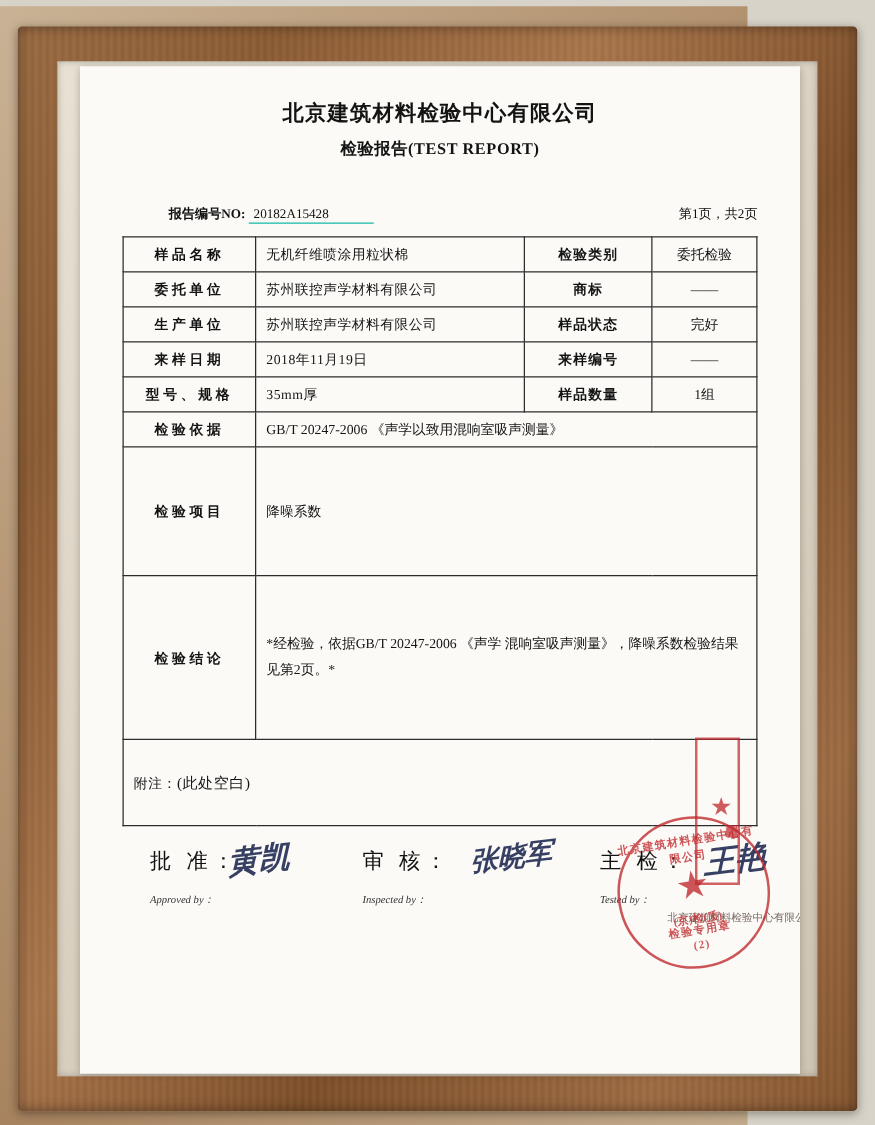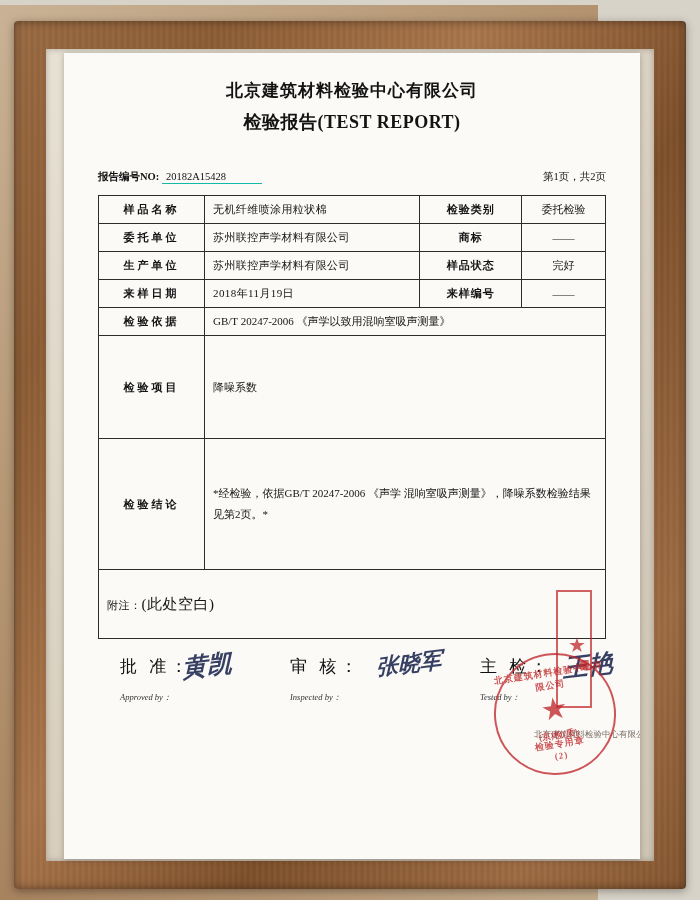--- a/index.html
+++ b/index.html
@@ -55,39 +55,39 @@
   .doc-title {
     text-align: center;
     font-size: 17px;
     font-weight: bold;
     letter-spacing: 1px;
     color: #131313;
     margin-top: 26px;
   }
   .doc-subtitle {
     text-align: center;
-    font-size: 18px;
+    font-size: 13px;
     font-weight: bold;
     letter-spacing: 0.5px;
     color: #131313;
     margin-top: 8px;
   }
 
   .meta-row {
     position: relative;
     margin: 36px 34px 0 34px;
     height: 18px;
     font-size: 10.5px;
     color: #111;
   }
   .report-no {
     position: absolute; left: 0; top: 0;
     white-space: nowrap;
   }
-  .report-no .label { font-weight: bold; }
+  .report-no .label { font-weight: bold; margin-left: 37px; }
   .report-no .value {
     border-bottom: 1px solid #14b8a6;
     padding: 0 4px 1px 4px;
     display: inline-block;
     min-width: 92px;
   }
   .page-no {
     position: absolute; right: 0; top: 0;
     font-size: 10.5px;
     white-space: nowrap;
@@ -140,21 +140,21 @@
     line-height: 1.9;
     vertical-align: middle;
   }
   td.note {
     height: 56px;
     vertical-align: top;
     padding-top: 6px;
     padding-left: 10px;
     letter-spacing: 0.5px;
   }
-  td.note .small { font-size: 15px; }
+  td.note .small { font-size: 12px; }
 
   
   .sign-row {
     position: relative;
     margin: 16px 34px 0 34px;
     height: 52px;
     font-size: 11px;
   }
   .sign-block {
     position: absolute;
@@ -305,20 +305,26 @@
           <td class="lbl2">样品状态</td>
           <td class="val2">完好</td>
         </tr>
         <tr>
           <td class="lbl">来样日期</td>
           <td class="val">2018年11月19日</td>
           <td class="lbl2">来样编号</td>
           <td class="val2">——</td>
         </tr>
         <tr>
+          <td class="lbl">型号、规格</td>
+          <td class="val">35mm厚</td>
+          <td class="lbl2">样品数量</td>
+          <td class="val2">1组</td>
+        </tr>
+        <tr>
           <td class="lbl">检验依据</td>
           <td class="wide" colspan="3">GB/T 20247-2006 《声学以致用混响室吸声测量》</td>
         </tr>
         <tr class="h-item">
           <td class="lbl">检验项目</td>
           <td class="wide" colspan="3">降噪系数</td>
         </tr>
         <tr class="h-concl">
           <td class="lbl">检验结论</td>
           <td class="concl-text" colspan="3">*经检验，依据GB/T 20247-2006 《声学 混响室吸声测量》，降噪系数检验结果见第2页。*</td>

